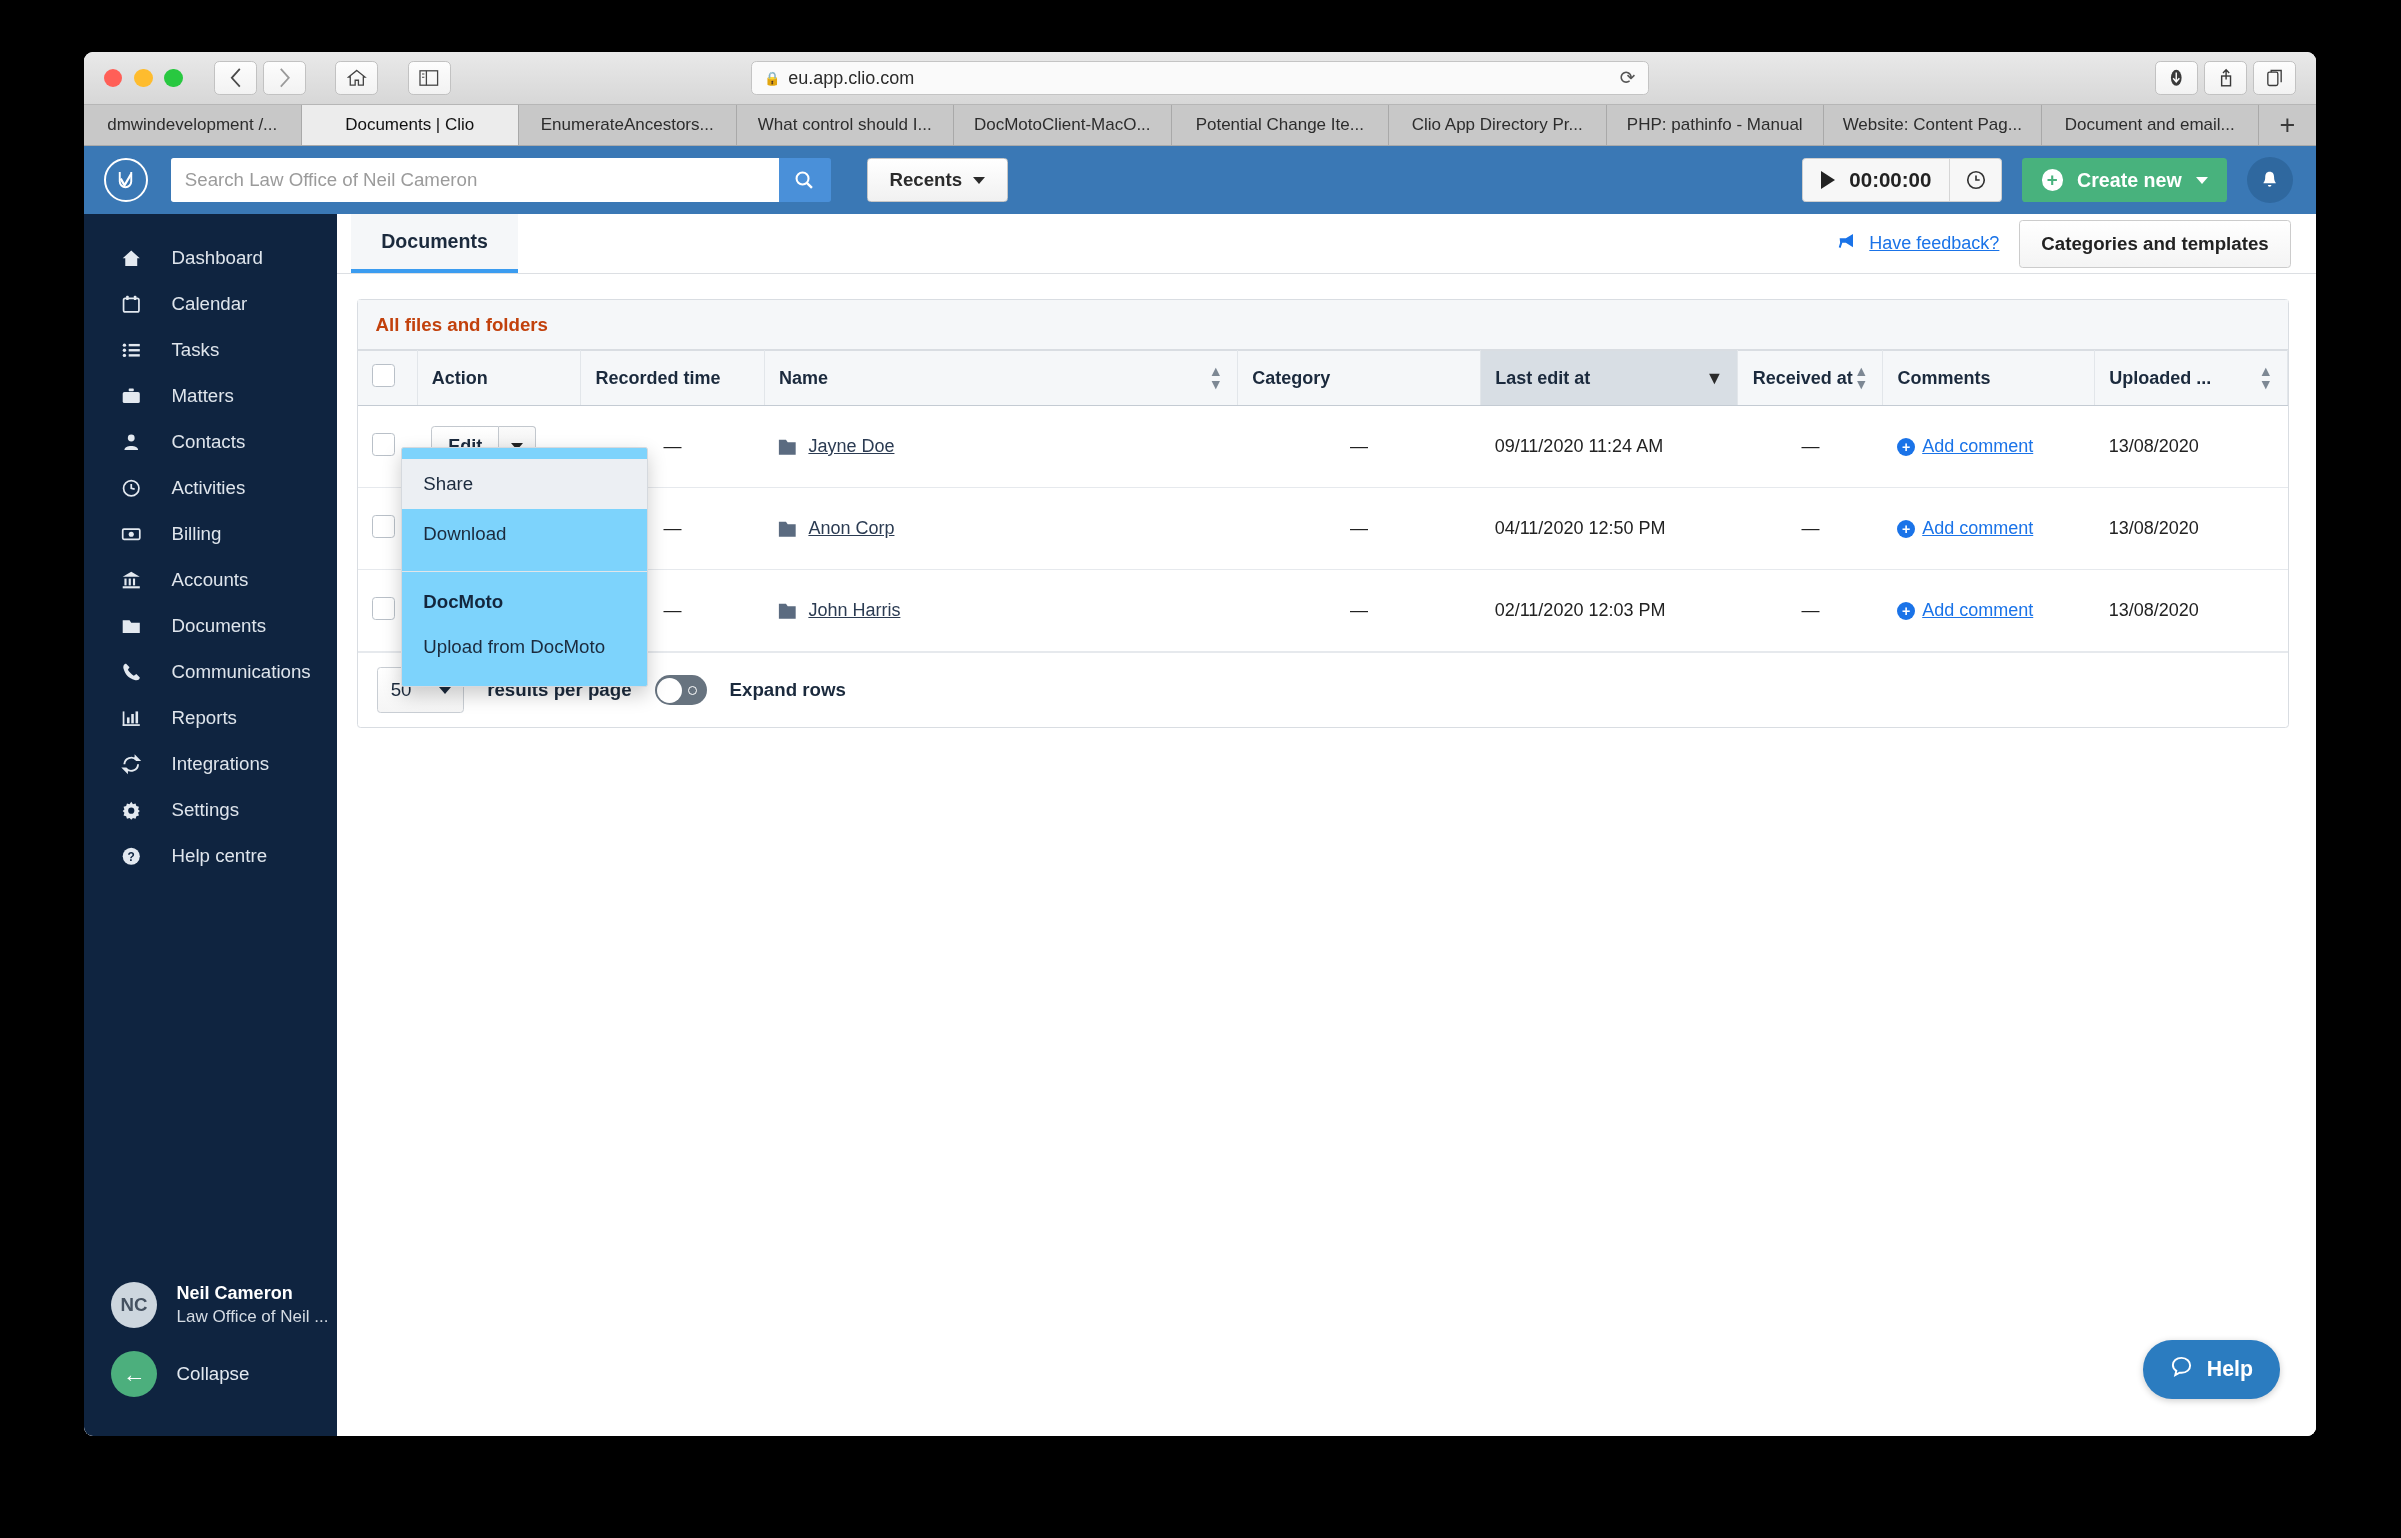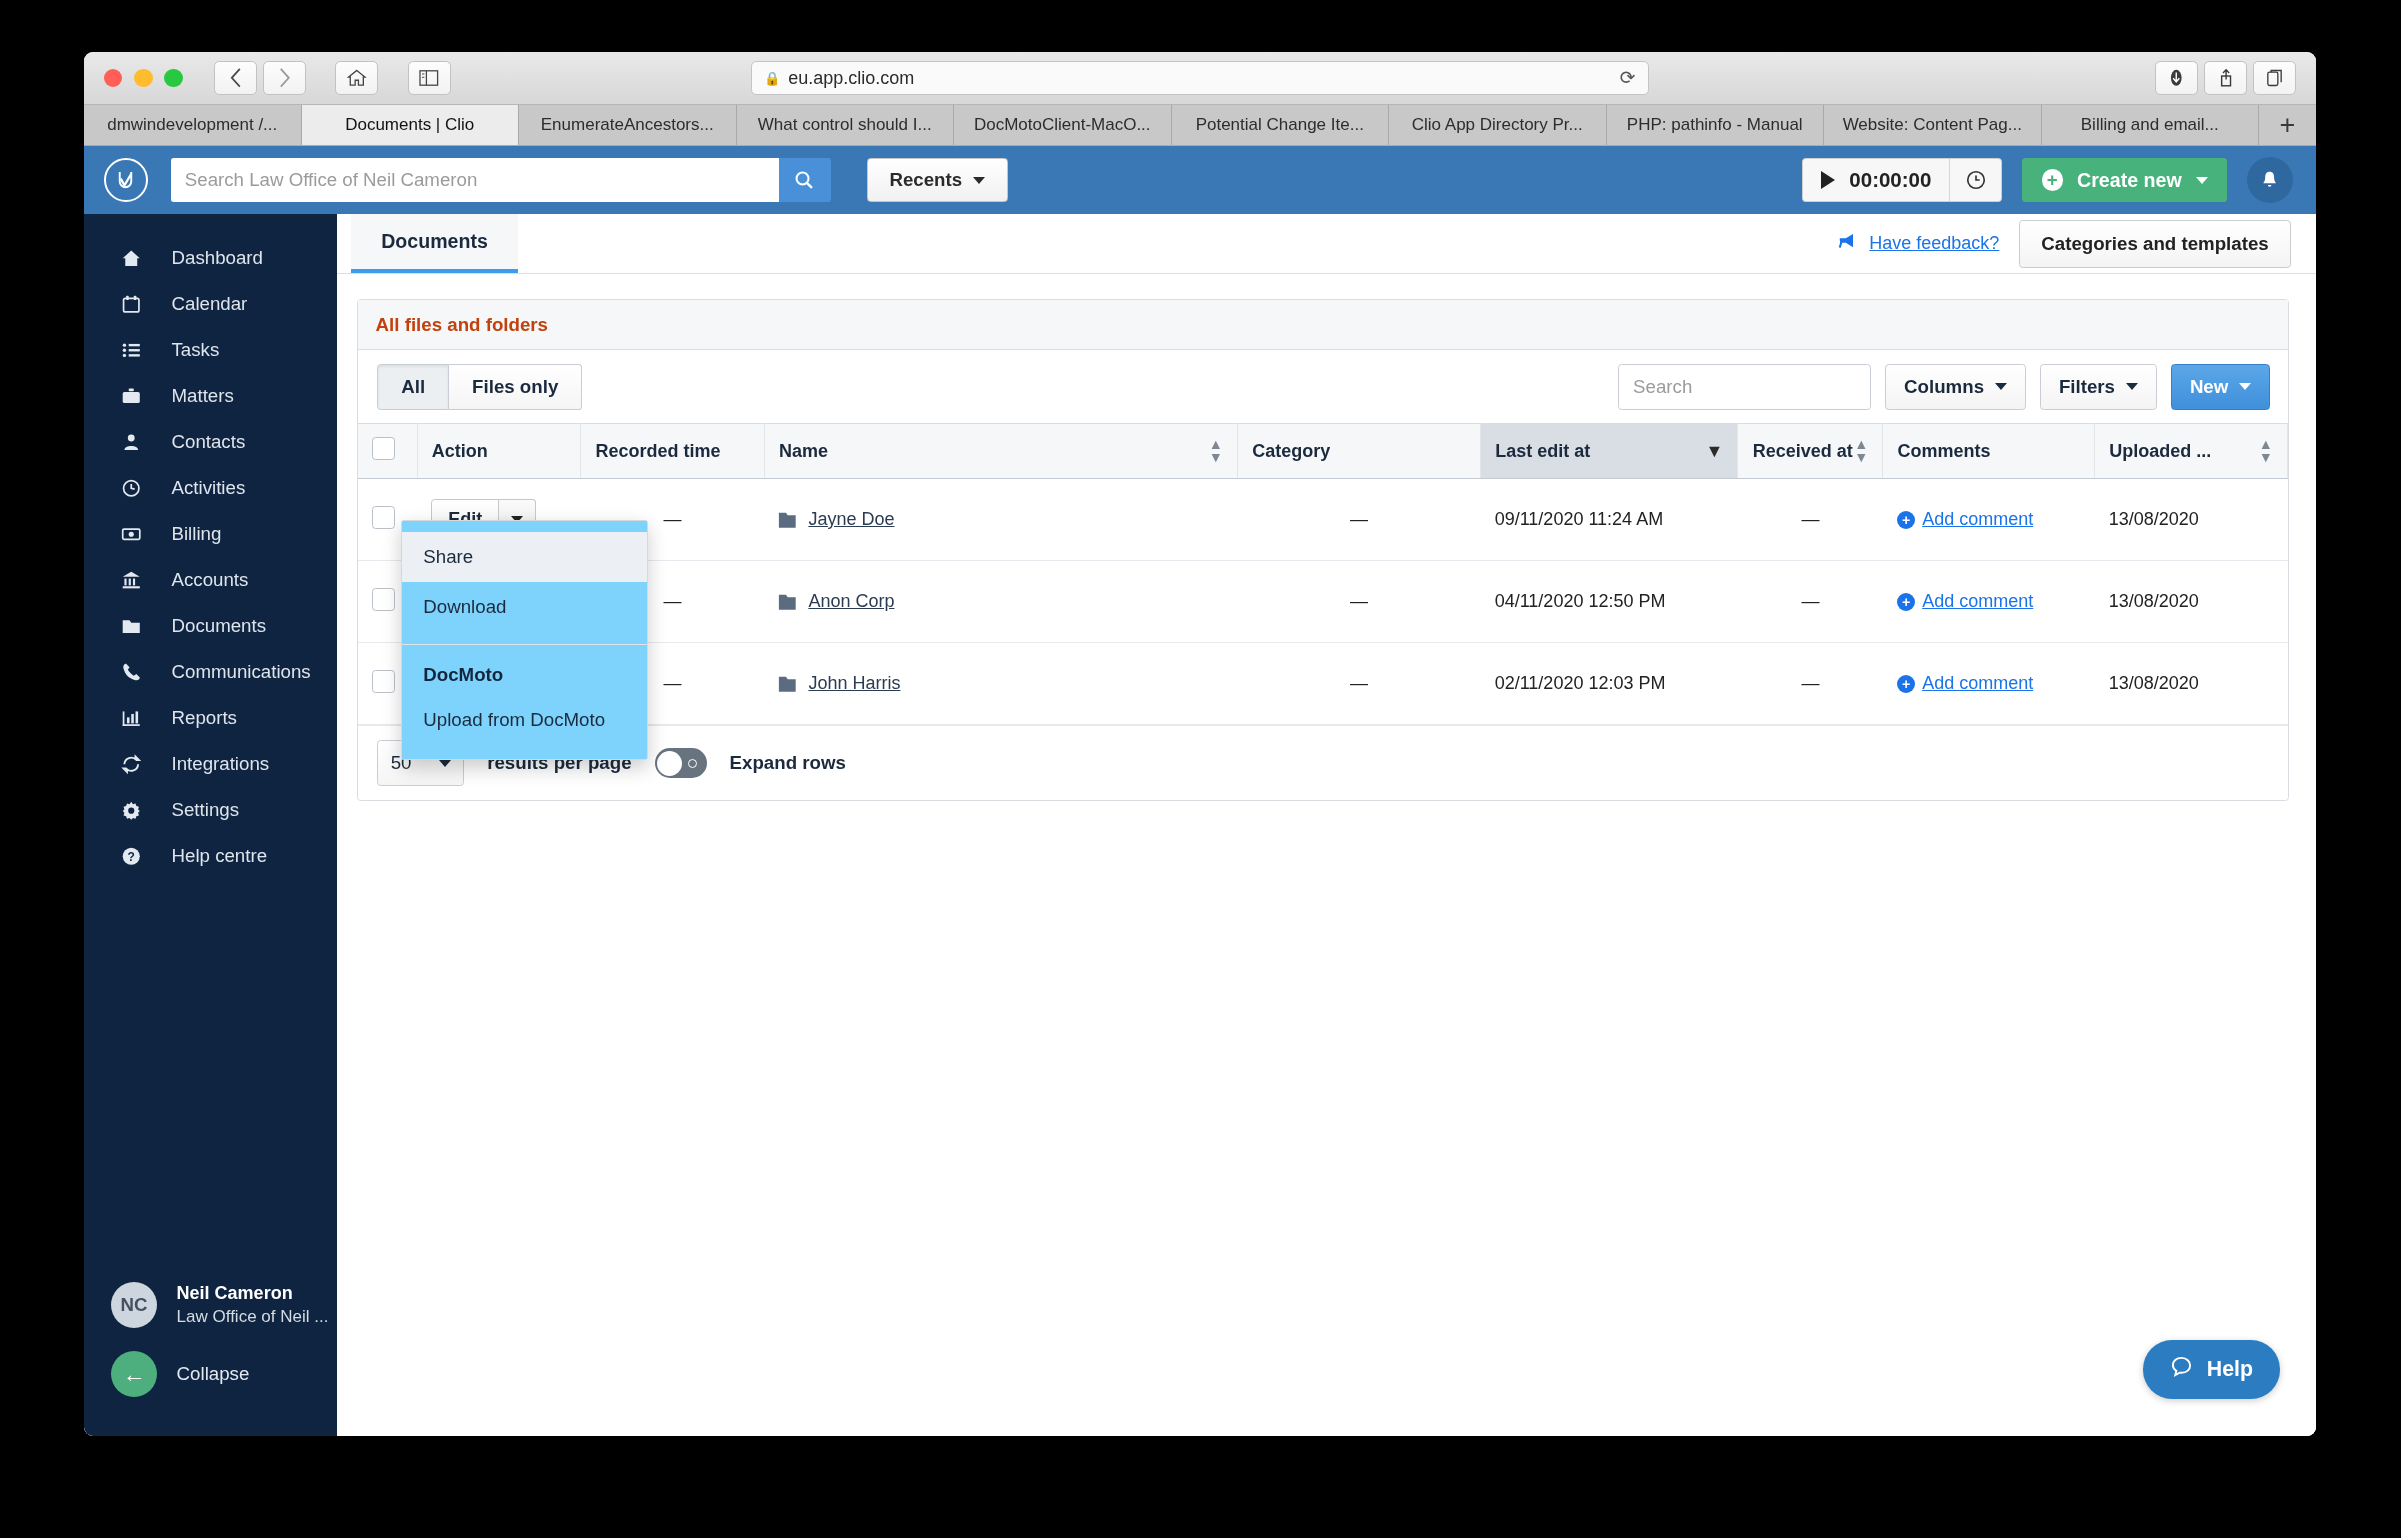--- a/index.html
+++ b/index.html
@@ -456,21 +456,21 @@
   <div class="tabstrip">
     <div class="tab">dmwindevelopment /...</div>
     <div class="tab active">Documents | Clio</div>
     <div class="tab">EnumerateAncestors...</div>
     <div class="tab">What control should I...</div>
     <div class="tab">DocMotoClient-MacO...</div>
     <div class="tab">Potential Change Ite...</div>
     <div class="tab">Clio App Directory Pr...</div>
     <div class="tab">PHP: pathinfo - Manual</div>
     <div class="tab">Website: Content Pag...</div>
-    <div class="tab">Billing and email...</div>
+    <div class="tab">Document and email...</div>
     <div class="tab-new">+</div>
   </div>
 
   <div class="app">
 
     <div class="appbar">
       <div class="logo">
         <svg viewBox="0 0 24 24">
             <path d="M6 3 L6 13 A6 6 0 0 0 18 13 L18 3" fill="none" stroke="#fff" stroke-width="2"></path>
             <path d="M7 10 L11 17 L18 5" fill="none" stroke="#fff" stroke-width="2.4"></path>
@@ -705,41 +705,20 @@
             </div>
             <div class="cat-btn">Categories and templates</div>
           </div>
         </div>
 
         <div class="panel-wrap">
           <div class="panel">
 
             <div class="panel-head">All files and folders</div>
 
-            <div class="panel-toolbar">
-              <div class="segmented">
-                <div class="seg">All</div>
-                <div class="seg">Files only</div>
-              </div>
-              <div class="toolbar-right">
-                <input class="tb-search" placeholder="Search" style="">
-                <div class="tb-btn">
-                  <span>Columns</span>
-                  <span class="caret"></span>
-                </div>
-                <div class="tb-btn">
-                  <span>Filters</span>
-                  <span class="caret"></span>
-                </div>
-                <div class="tb-btn primary">
-                  <span>New</span>
-                  <span class="caret"></span>
-                </div>
-              </div>
-            </div>
 
             <table class="grid">
               <colgroup>
                 <col style="width:57px">
                   <col style="width:157px">
                   <col style="width:176px">
                 <col style="width:454px">
                   <col style="width:233px">
                   <col style="width:247px">
                 <col style="width:139px">

